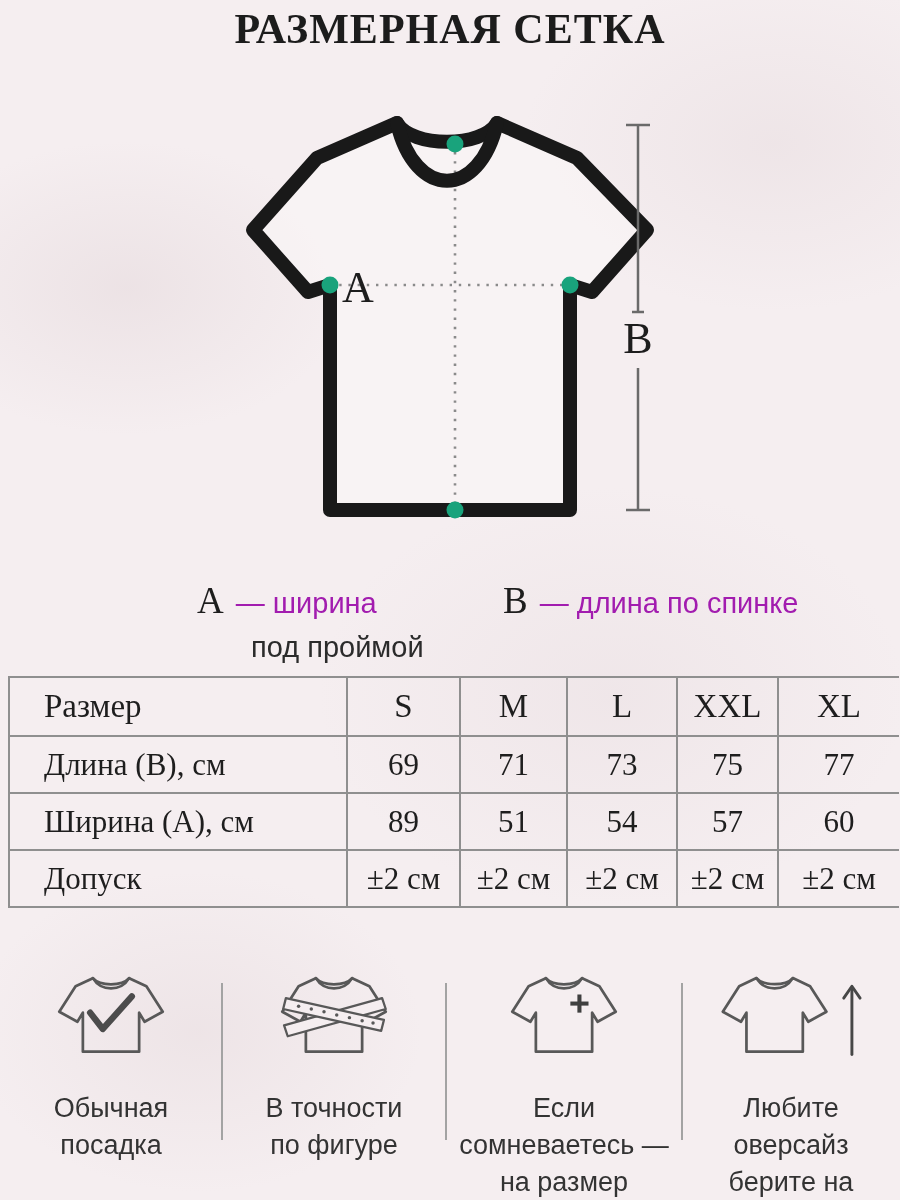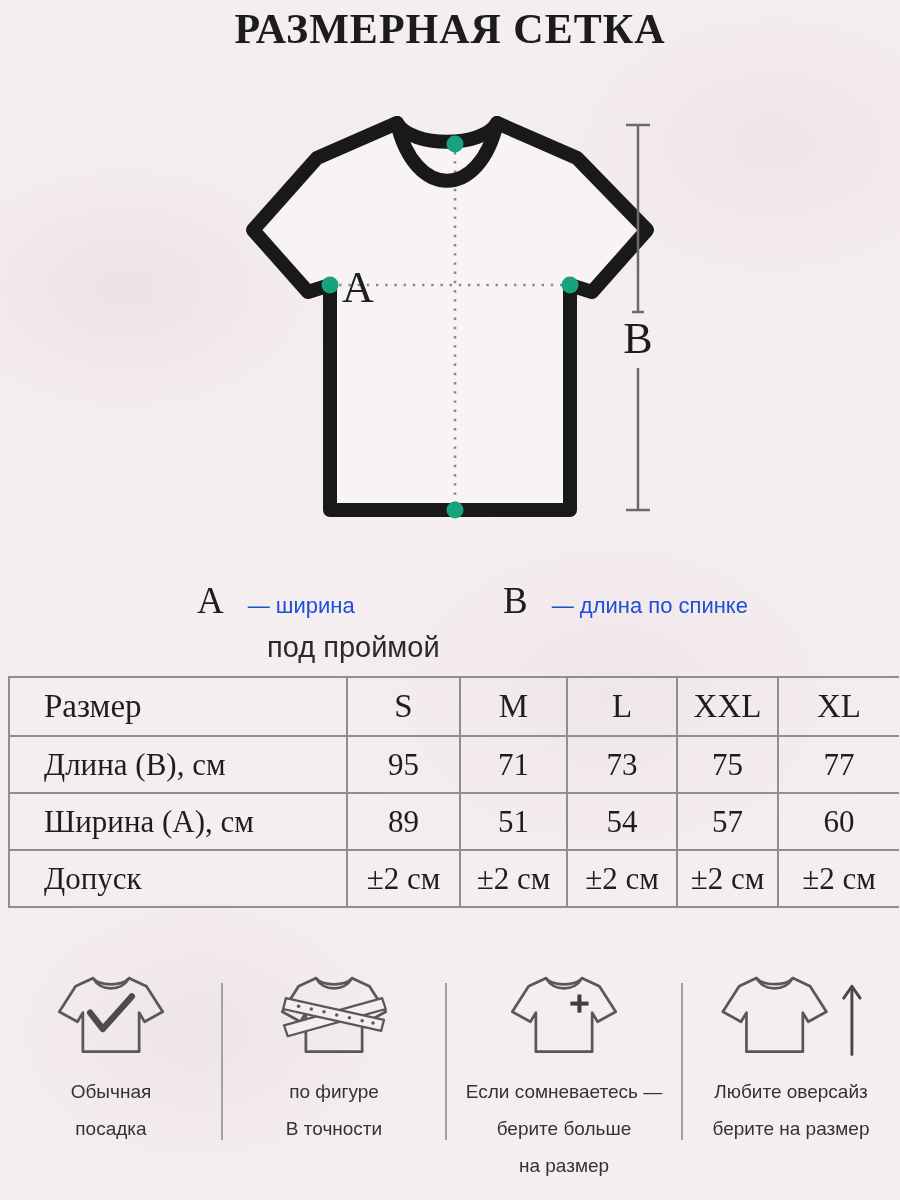--- a/index.html
+++ b/index.html
@@ -26,22 +26,22 @@
 
   .diagram-svg { position: absolute; left: 225px; top: 100px; }
 
   .legend-a { position: absolute; left: 197px; top: 579px; }
   .legend-b { position: absolute; left: 503px; top: 579px; }
   .legend-line1 { display: flex; align-items: baseline; }
   .legend-letter {
     font-family: "Liberation Serif", serif;
     font-size: 37px; color: #1d1d1d;
   }
-  .legend-text { font-size: 22px; color: #1d4ed8; margin-left: 24px; }
-  .legend-line2 { font-size: 29px; color: #2b2b2b; margin-left: 70px; margin-top: 9px; text-align: center; }
+  .legend-text { font-size: 29px; color: #a21caf; margin-left: 12px; }
+  .legend-line2 { font-size: 29px; color: #2b2b2b; margin-left: 54px; margin-top: 9px; text-align: center; }
 
   .size-table {
     position: absolute; left: 8px; top: 676px; width: 889px;
     display: grid;
     grid-template-columns: 336px 113px 107px 110px 101px 122px;
     grid-auto-rows: 57px;
     border-top: 2px solid #8f8f8f;
     border-bottom: 2px solid #8f8f8f;
     border-left: 2px solid #8f8f8f;
     font-family: "Liberation Serif", serif;
@@ -53,21 +53,21 @@
   .size-table > .tc:nth-child(n+7) { border-top: 2px solid #8f8f8f; text-align: center; }
   .tc.hdr { font-size: 33px; }
 
   .fit-guide {
     position: absolute; left: 0; top: 955px; width: 900px;
     display: grid;
     grid-template-columns: 222px 224px 236px 218px;
   }
   .fit-item { display: flex; flex-direction: column; align-items: center; padding-top: 12px; }
   .fit-icon { height: 102px; display: flex; align-items: flex-end; justify-content: center; }
-  .fit-caption { margin-top: 4px; font-size: 19px; line-height: 37px; color: #333; text-align: center; }
+  .fit-caption { margin-top: 21px; font-size: 27px; line-height: 37px; color: #333; text-align: center; }
   .divider { position: absolute; width: 2px; background: #a3a3a3; top: 983px; height: 157px; }
   .divider-1 { left: 221px; }
   .divider-2 { left: 445px; }
   .divider-3 { left: 681px; }
 
   .hidden-defs { position: absolute; width: 0; height: 0; }
 </style>
 </head>
 <body>
 
@@ -125,21 +125,21 @@
 
 <div class="size-table">
   <div class="tc lbl hdr">Размер</div>
   <div class="tc val hdr">S</div>
   <div class="tc val hdr">M</div>
   <div class="tc val hdr">L</div>
   <div class="tc val hdr">XXL</div>
   <div class="tc val hdr">XL</div>
 
   <div class="tc lbl">Длина (B), см</div>
-  <div class="tc val">95</div>
+  <div class="tc val">69</div>
   <div class="tc val">71</div>
   <div class="tc val">73</div>
   <div class="tc val">75</div>
   <div class="tc val">77</div>
 
   <div class="tc lbl">Ширина (A), см</div>
   <div class="tc val">89</div>
   <div class="tc val">51</div>
   <div class="tc val">54</div>
   <div class="tc val">57</div>
@@ -181,38 +181,37 @@
             <circle cx="54" cy="47" r="1.9"></circle>
               <circle cx="68" cy="50.5" r="1.9"></circle>
             <circle cx="82" cy="53.5" r="1.9"></circle>
               <circle cx="96" cy="57" r="1.9"></circle>
             <circle cx="108" cy="59.5" r="1.9"></circle>
           </g>
         </g>
       </svg>
     </div>
     <div class="fit-caption">
+      <div>В точности</div>
       <div>по фигуре</div>
-      <div>В точности</div>
     </div>
   </div>
 
   <div class="fit-item">
     <div class="fit-icon">
       <svg width="118" height="100" viewBox="0 0 130 110">
         <use href="#mini-tee"></use>
         <g stroke="#3f3f3f" stroke-width="4.5">
           <path d="M 82 28 V 48"></path>
           <path d="M 72 38 H 92"></path>
         </g>
       </svg>
     </div>
     <div class="fit-caption">
       <div>Если сомневаетесь —</div>
-      <div>берите больше</div>
       <div>на размер</div>
     </div>
   </div>
 
   <div class="fit-item">
     <div class="fit-icon">
       <svg width="152" height="100" viewBox="0 0 166 110">
         <use href="#mini-tee"></use>
         <g stroke="#474747" stroke-width="3.2" fill="none" stroke-linecap="round" stroke-linejoin="round">
           <path d="M 150 94 V 21"></path>

